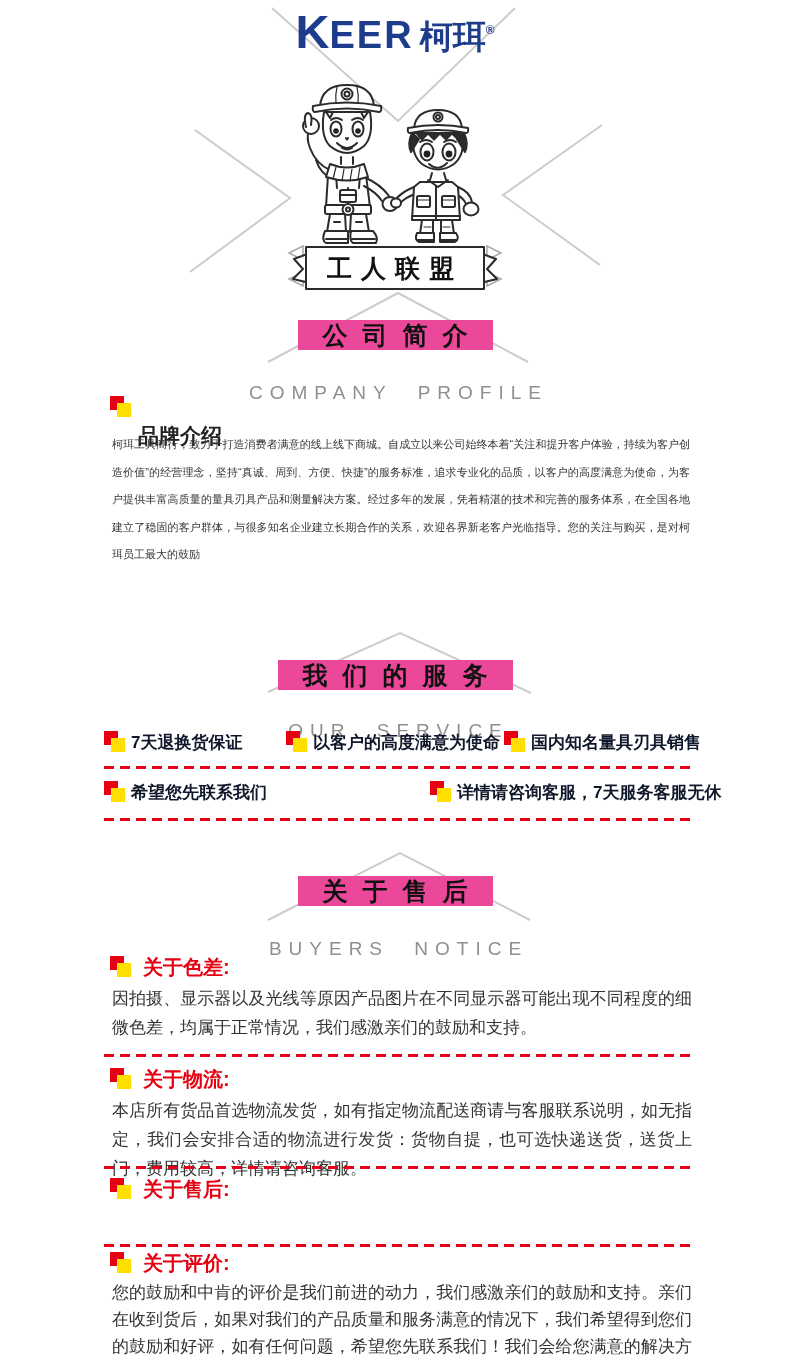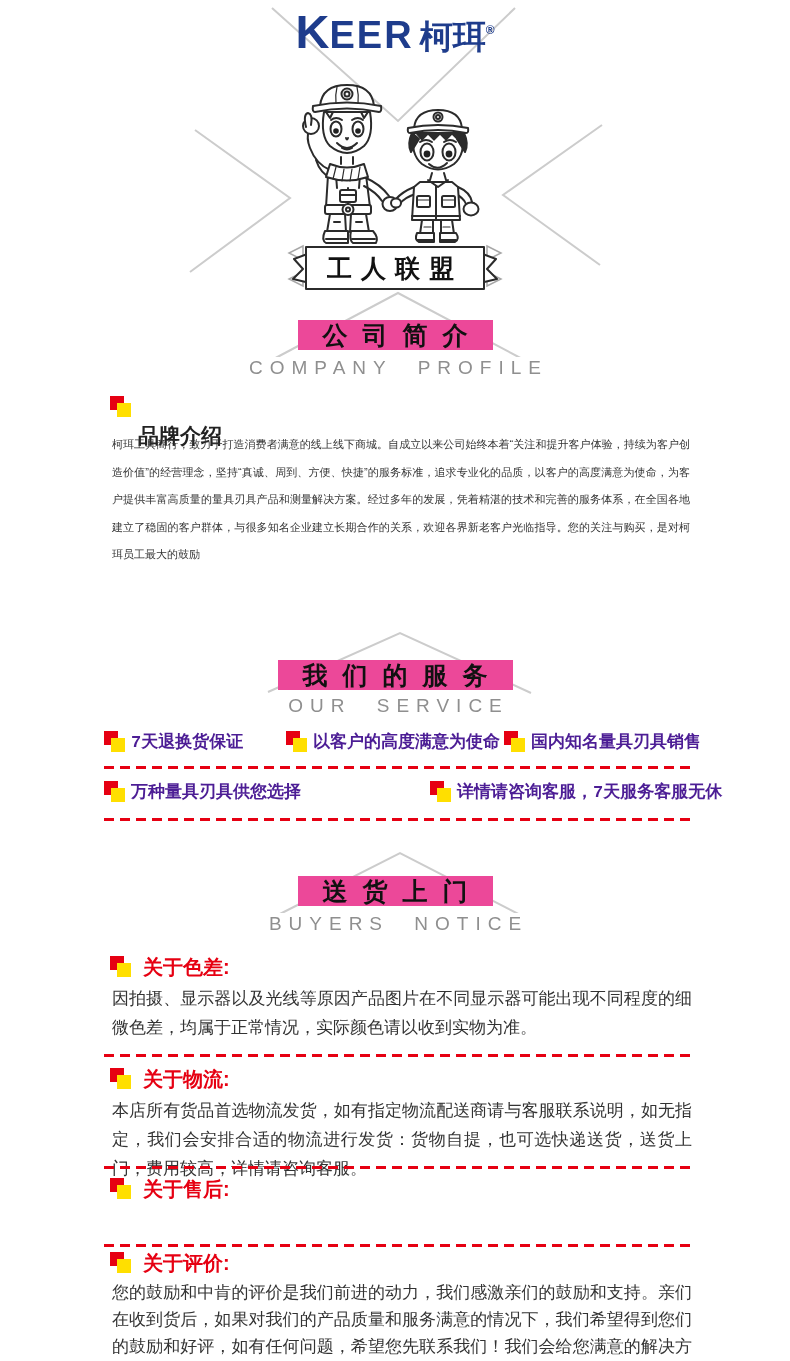--- a/index.html
+++ b/index.html
@@ -18,32 +18,32 @@
   .logo-cn{font-size:33px;font-weight:700;margin-left:6px;line-height:1;}
   .logo-reg{font-size:12px;font-weight:700;vertical-align:top;position:relative;top:-14px;}
   
   .mascot{left:290px;top:80px;z-index:2;}
   
   .sec-title-cn{left:0;width:100%;text-align:center;z-index:2;}
   .sec-title-cn span{display:inline-block;background:#ec4899;padding:0 10px;
     font-size:25px;font-weight:bold;color:#111;letter-spacing:15px;text-indent:15px;line-height:1.2;}
   .sec-title-en{left:0;width:100%;text-align:center;z-index:2;}
   .sec-title-en span{display:inline-block;background:#fff;padding:0 8px;
-    font-size:19px;color:#8f8f8f;letter-spacing:7px;text-indent:7px;word-spacing:13px;line-height:1.15;}
+    font-size:19px;color:#8f8f8f;letter-spacing:7px;text-indent:7px;word-spacing:13px;line-height:1.15;margin-top:25px;}
   
   .bullet{position:relative;width:21px;height:21px;display:inline-block;flex:0 0 21px;}
   .bullet .sq-red{position:absolute;left:0;top:0;width:14px;height:14px;background:#e60012;}
   .bullet .sq-yellow{position:absolute;left:7px;top:7px;width:14px;height:14px;background:#ffdf00;}
   
   .h-black{display:flex;align-items:flex-start;gap:7px;z-index:2;}
   .h-black .h-txt{font-size:21px;font-weight:bold;color:#222;line-height:21px;position:relative;top:1px;margin-top:28px;}
   .para{font-size:11px;color:#333;line-height:27.6px;text-align:justify;z-index:2;}
   
   .svc-item{display:flex;align-items:flex-start;gap:6px;z-index:2;}
-  .svc-item .svc-txt{font-size:17px;font-weight:bold;color:#4c1d95;line-height:21px;position:relative;top:1px;white-space:nowrap;font-family:Liberation Mono, monospace;}
+  .svc-item .svc-txt{font-size:17px;font-weight:bold;color:#0f172a;line-height:21px;position:relative;top:1px;white-space:nowrap;}
   .dash{height:3px;z-index:2;
     background:repeating-linear-gradient(to right,#e60012 0 10px,transparent 10px 16px);}
   
   .h-red{display:flex;align-items:flex-start;gap:12px;z-index:2;}
   .h-red .h-txt{font-size:20px;font-weight:bold;color:#e60012;line-height:21px;position:relative;top:1px;}
   .note{font-size:17px;color:#333;line-height:29px;text-align:justify;z-index:2;}
   .note.tight{line-height:27px;}
 </style>
 </head>
 <body>
@@ -202,46 +202,46 @@
       </span>
     <span class="svc-txt">国内知名量具刃具销售</span>
   </div>
   <div class="abs dash" style="left:104px;top:766px;width:590px"></div>
 
   <div class="abs svc-item" style="left:104px;top:781px">
     <span class="bullet">
         <span class="sq-red"></span>
         <span class="sq-yellow"></span>
       </span>
-    <span class="svc-txt">万种量具刃具供您选择</span>
+    <span class="svc-txt">希望您先联系我们</span>
   </div>
   <div class="abs svc-item" style="left:430px;top:781px">
     <span class="bullet">
         <span class="sq-red"></span>
         <span class="sq-yellow"></span>
       </span>
     <span class="svc-txt">详情请咨询客服，7天服务客服无休</span>
   </div>
   <div class="abs dash" style="left:104px;top:818px;width:590px"></div>
 
   <div class="abs sec-title-cn" style="top:876px">
-    <span>送货上门</span>
+    <span>关于售后</span>
   </div>
   <div class="abs sec-title-en" style="top:913px">
     <span>BUYERS NOTICE</span>
   </div>
 
   <div class="abs h-red" style="left:110px;top:956px">
     <span class="bullet">
         <span class="sq-red"></span>
         <span class="sq-yellow"></span>
       </span>
     <span class="h-txt">关于色差:</span>
   </div>
-  <div class="abs note" style="left:112px;top:984px;width:580px">因拍摄、显示器以及光线等原因产品图片在不同显示器可能出现不同程度的细微色差，均属于正常情况，实际颜色请以收到实物为准。</div>
+  <div class="abs note" style="left:112px;top:984px;width:580px">因拍摄、显示器以及光线等原因产品图片在不同显示器可能出现不同程度的细微色差，均属于正常情况，我们感激亲们的鼓励和支持。</div>
   <div class="abs dash" style="left:104px;top:1054px;width:590px"></div>
 
   <div class="abs h-red" style="left:110px;top:1068px">
     <span class="bullet">
         <span class="sq-red"></span>
         <span class="sq-yellow"></span>
       </span>
     <span class="h-txt">关于物流:</span>
   </div>
   <div class="abs note" style="left:112px;top:1096px;width:580px">本店所有货品首选物流发货，如有指定物流配送商请与客服联系说明，如无指定，我们会安排合适的物流进行发货：货物自提，也可选快递送货，送货上门，费用较高，详情请咨询客服。</div>

